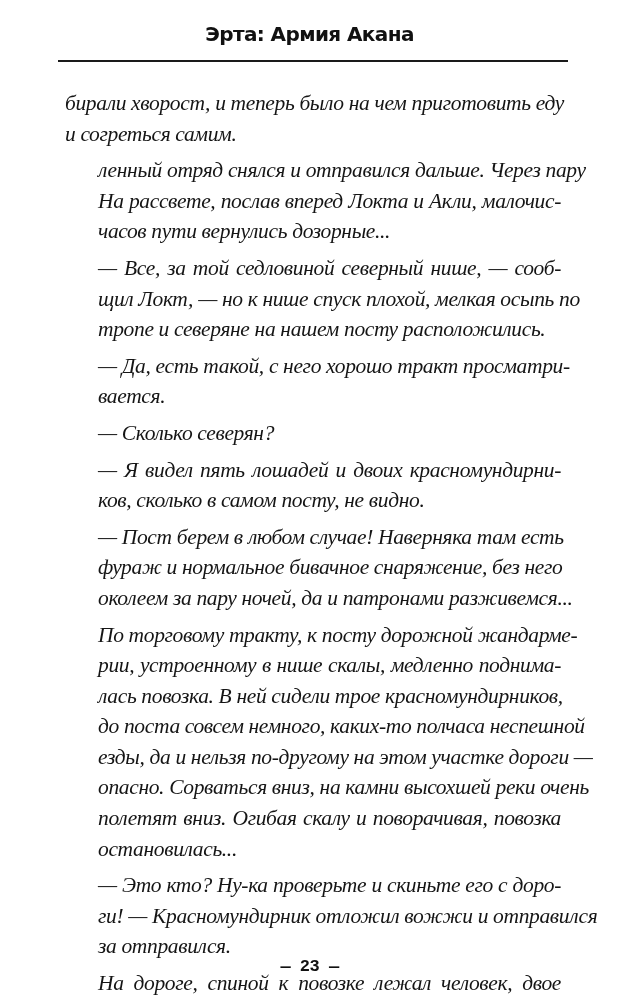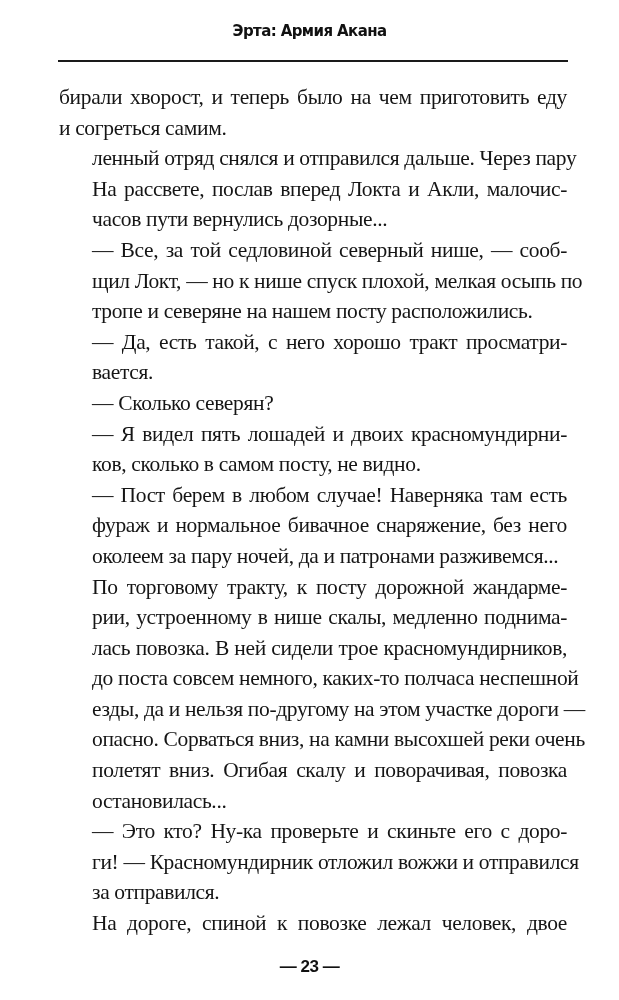--- a/index.html
+++ b/index.html
@@ -1,38 +1,38 @@
 <!DOCTYPE html>
 <html><head>
 <meta charset="utf-8">
 <style>
   html, body { margin: 0; padding: 0; background: #ffffff; }
   body { width: 619px; height: 1000px; position: relative; overflow: hidden; }
   .page { position: absolute; left: 0; top: 0; width: 619px; height: 1000px; background: #fff; }
   .running-head {
     position: absolute; left: 0; width: 619px; top: 22px; text-align: center;
-    font-family: "DejaVu Sans", sans-serif; font-weight: bold; font-size: 15px;
+    font-family: "DejaVu Sans", sans-serif; font-weight: bold; font-size: 20px;
     letter-spacing: -0.6px; color: #111;
   }
   .head-rule {
     position: absolute; left: 58px; width: 510px; top: 60px; height: 0;
     border-top: 2px solid #1a1a1a;
   }
   .body-text {
     position: absolute; left: 59px; top: 82px; width: 508px;
     font-family: "Liberation Serif", serif; font-size: 21.5px; line-height: 30.6px;
     color: #151515; letter-spacing: -0.35px;
   }
-  .para { margin: 0; text-align: justify; text-align-last: left; }
+  .para { margin: 6px; text-align: justify; text-align-last: left; font-style: italic; }
   .para.indent { text-indent: 33px; }
   .line { display: block; white-space: nowrap; text-align: justify; text-align-last: justify; }
   .line.last { text-align-last: left; }
   .folio {
     position: absolute; left: 0; width: 619px; top: 957px; text-align: center;
-    font-family: Liberation Sans, sans-serif; font-weight: bold; font-size: 17px;
+    font-family: Liberation Mono, monospace; font-weight: bold; font-size: 17px;
     color: #111; letter-spacing: -0.5px;
   }
 </style>
 </head>
 <body>
 
 <div class="page">
   <div class="running-head">Эрта: Армия Акана</div>
   <div class="head-rule"></div>
 

